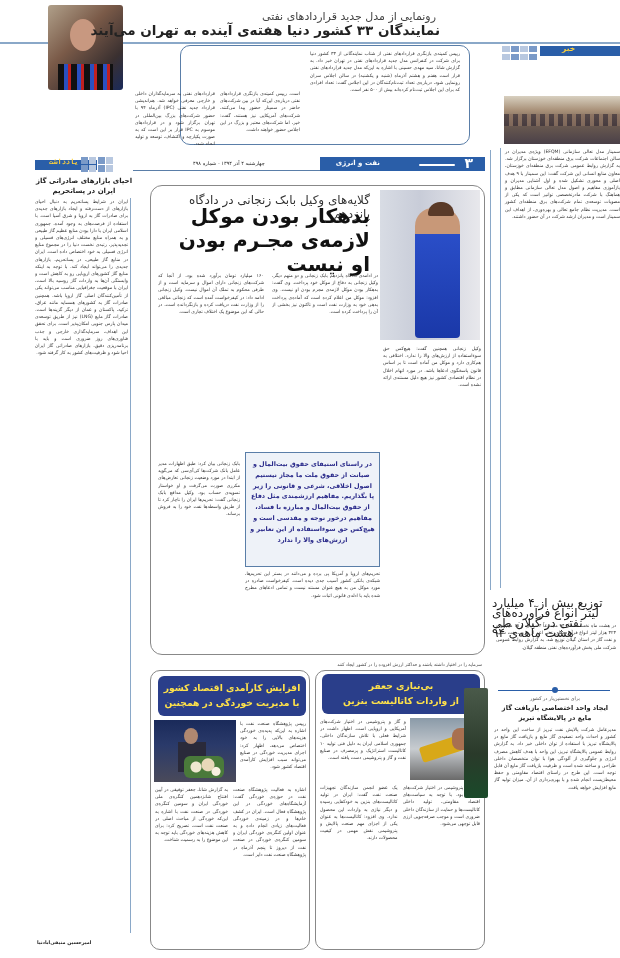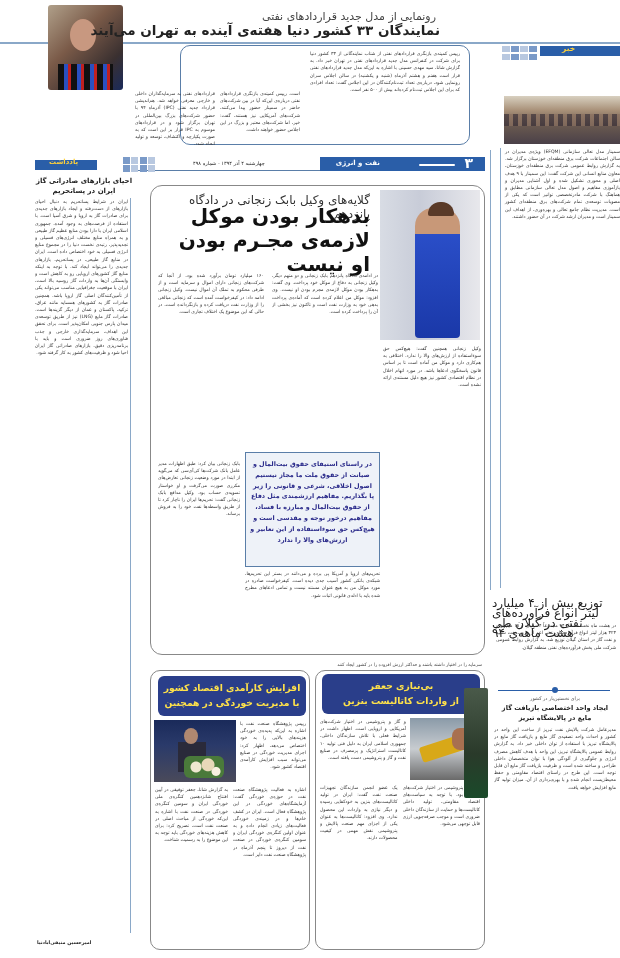--- a/index.html
+++ b/index.html
@@ -36,21 +36,21 @@
   .section-bar { position: absolute; left: 133px; top: 157px; width: 352px; height: 14px; }
   .section-date { position:absolute; left: 60px; top: 3px; font-size: 5px; color:#222; }
   .section-blue { position:absolute; right: 0; top: 0; width: 165px; height: 14px; background:#2a5ea8; }
   .section-name { position:absolute; right: 105px; top: 2px; font-size: 7px; color:#fff; font-weight:bold; }
   .section-num { position:absolute; right: 12px; top: -2px; font-size: 14px; color:#fff; font-weight:bold; }
   .section-swash { position:absolute; right: 30px; top: 7px; width: 36px; height: 2px; background:#fff; border-radius: 2px; }
   .section-line { position:absolute; left: 0; top: 13px; width: 200px; height: 1px; background:#5a7ea8; }
 
   
   .yad { position:absolute; left: 35px; top: 157px; width: 98px; height: 790px; }
-  .yad-head { position:absolute; left:0; top:0; width: 120px; height: 15px; }
+  .yad-head { position:absolute; left:0; top:0; width: 78px; height: 15px; font-family: Liberation Mono, monospace; }
   .yad-bar { position:absolute; left:0; top: 3px; width: 62px; height: 10px; background:#2a5ea8; }
   .yad-label { position:absolute; left: 14px; top: 1px; font-size: 7px; color:#ffd23a; font-weight:bold; }
   .yad-squares { position:absolute; right:0; top:0; width:32px; height:15px; display:grid; grid-template-columns: repeat(4,1fr); gap:1.5px; }
   .yad-squares span { background:#7a9ac8; } .yad-squares span:nth-child(odd){ background:#b8c8e0; }
   .yad-title { position:absolute; left:0; top: 19px; width: 98px; text-align:center; font-size: 7px; line-height: 10px; font-weight:bold; }
   .yad-body { position:absolute; left: 0; top: 41px; width: 96px; height: 735px; border-right: 1px solid #8aa8c8; padding-right: 2px; }
   .yad-author { position:absolute; left: 2px; bottom: 2px; font-size: 4.8px; font-weight:bold; color:#222; }
 
   
   .main-box { position:absolute; left: 150px; top: 185px; width: 335px; height: 470px; border: 1.2px solid #888; border-radius: 12px; }

